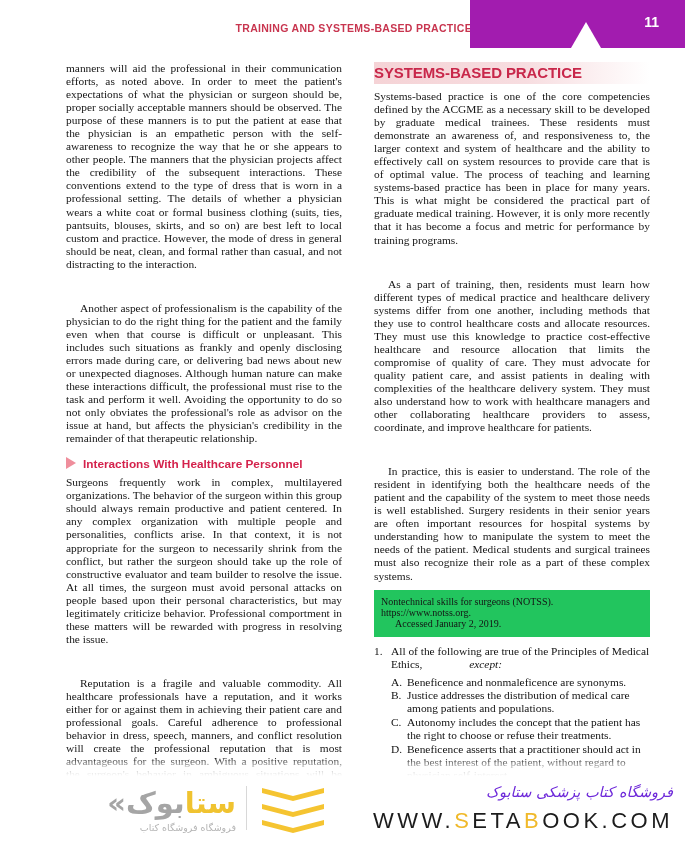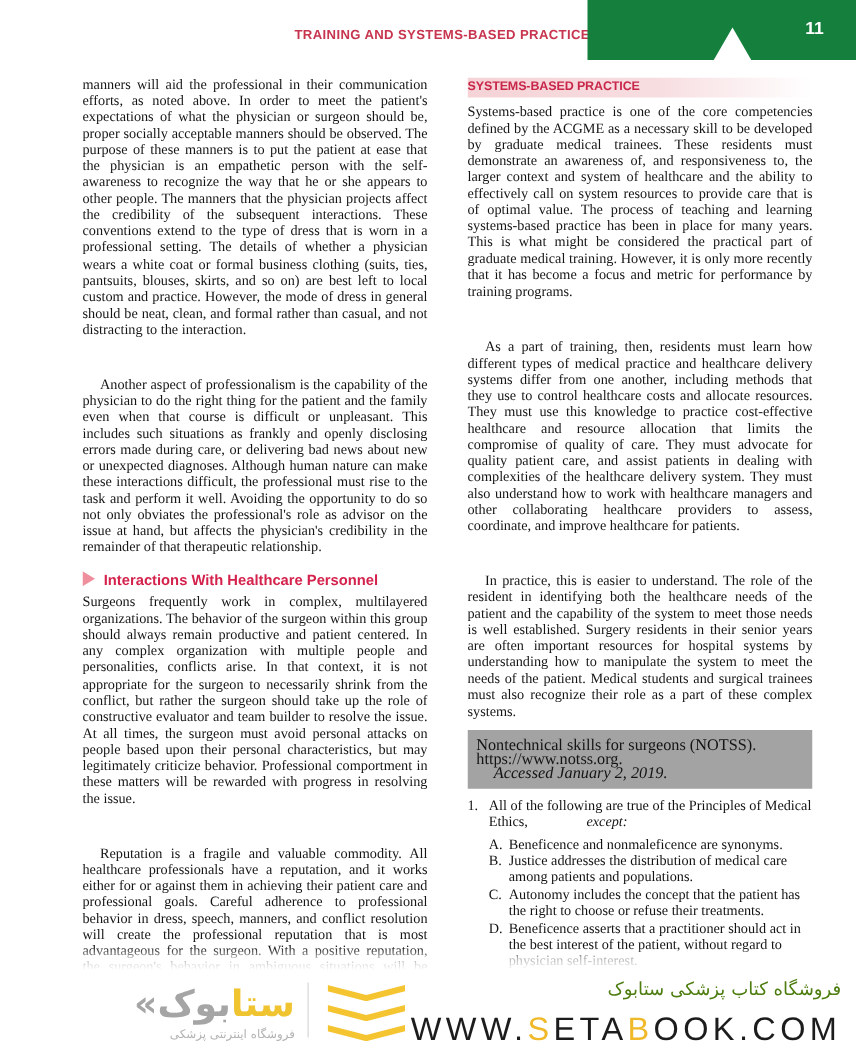--- a/index.html
+++ b/index.html
@@ -33,21 +33,21 @@
     letter-spacing: 0.3px;
     color: #c8354f;
     white-space: nowrap;
   }
   .rh-block {
     position: absolute;
     left: 470px;
     top: 0;
     width: 215px;
     height: 48px;
-    background: #15803d;
+    background: #a21caf;
   }
   .rh-notch {
     position: absolute;
     left: 101px;
     bottom: 0;
     width: 0;
     height: 0;
     border-left: 15px solid transparent;
     border-right: 15px solid transparent;
     border-bottom: 26px solid #ffffff;
@@ -93,21 +93,21 @@
   p.body-text + p.body-text { text-indent: 14px; margin-top: 31px; }
 
   
   .head-a {
     position: relative;
     margin: 26px 0 6px 0;
     padding: 2px 0 3px 0;
     background: linear-gradient(to right, #f5d3d6 0%, #f7dde0 55%, #ffffff 100%);
     font-family: "Liberation Sans", sans-serif;
     font-weight: bold;
-    font-size: 10px;
+    font-size: 15px;
     letter-spacing: -0.1px;
     color: #c8274a;
   }
   .head-a.first { margin-top: 0; }
 
   .head-b {
     margin: 12px 0 5px 0;
     font-family: "Liberation Sans", sans-serif;
     font-weight: bold;
     font-size: 11.8px;
@@ -120,27 +120,27 @@
     width: 0;
     height: 0;
     border-top: 6px solid transparent;
     border-bottom: 6px solid transparent;
     border-left: 10px solid #ef8e9c;
   }
 
   
   .ref-box {
     margin-top: 7px;
-    background: #a3a3a3;
+    background: #22c55e;
     padding: 6px 7px 7px 7px;
-    font-size: 13px;
+    font-size: 10px;
     line-height: 11.4px;
     color: #141414;
   }
-  .ref-box .ref-line2 { padding-left: 14px; font-style: italic; }
+  .ref-box .ref-line2 { padding-left: 14px; }
 
   
   .mcq-list {
     margin: 8px 0 0 0;
     padding: 0;
     list-style: none;
   }
   .mcq-q {
     display: flex;
     font-size: 11.4px;
@@ -248,29 +248,30 @@
 
   .footer-right {
     position: absolute;
     right: 24px;
     top: 6px;
     text-align: right;
   }
   .fa-persian {
     font-family: "DejaVu Sans", sans-serif;
     font-size: 14.5px;
-    color: #4d7c0f;
+    color: #6d28d9;
     direction: rtl;
     white-space: nowrap;
     line-height: 20px;
+    font-style: italic;
   }
   .fa-url {
     margin-top: 6px;
     font-family: "Liberation Sans", sans-serif;
-    font-size: 26px;
+    font-size: 22px;
     font-weight: normal;
     letter-spacing: 3.5px;
     color: #1c1c1c;
     white-space: nowrap;
   }
   .fa-url .hl { color: #f0b92a; }
 </style>
 </head>
 <body>
 
@@ -342,21 +343,21 @@
       </li>
     </ul>
   </div>
 
   <div class="fade-mask"></div>
 </div>
 
 <div class="footer">
   <div class="footer-left">
     <div class="logo-wordmark"><span>ستا</span><span class="grey">بوک»</span></div>
-    <div class="logo-sub">فروشگاه اینترنتی پزشکی</div>
+    <div class="logo-sub">فروشگاه فروشگاه کتاب</div>
     <div class="logo-divider"></div>
     <div class="logo-mark">
       <div class="chev c1"></div>
       <div class="chev c2"></div>
       <div class="chev c3"></div>
     </div>
   </div>
 
   <div class="footer-right">
     <div class="fa-persian">فروشگاه کتاب پزشکی ستابوک</div>

